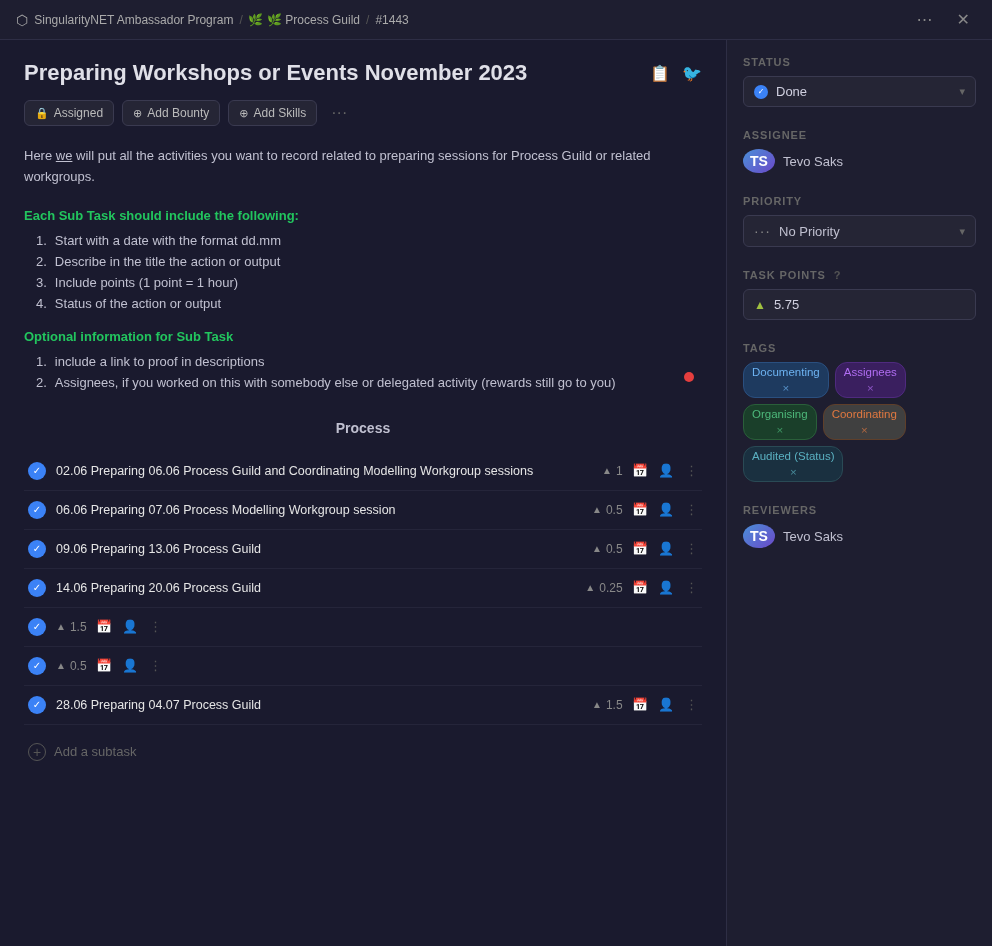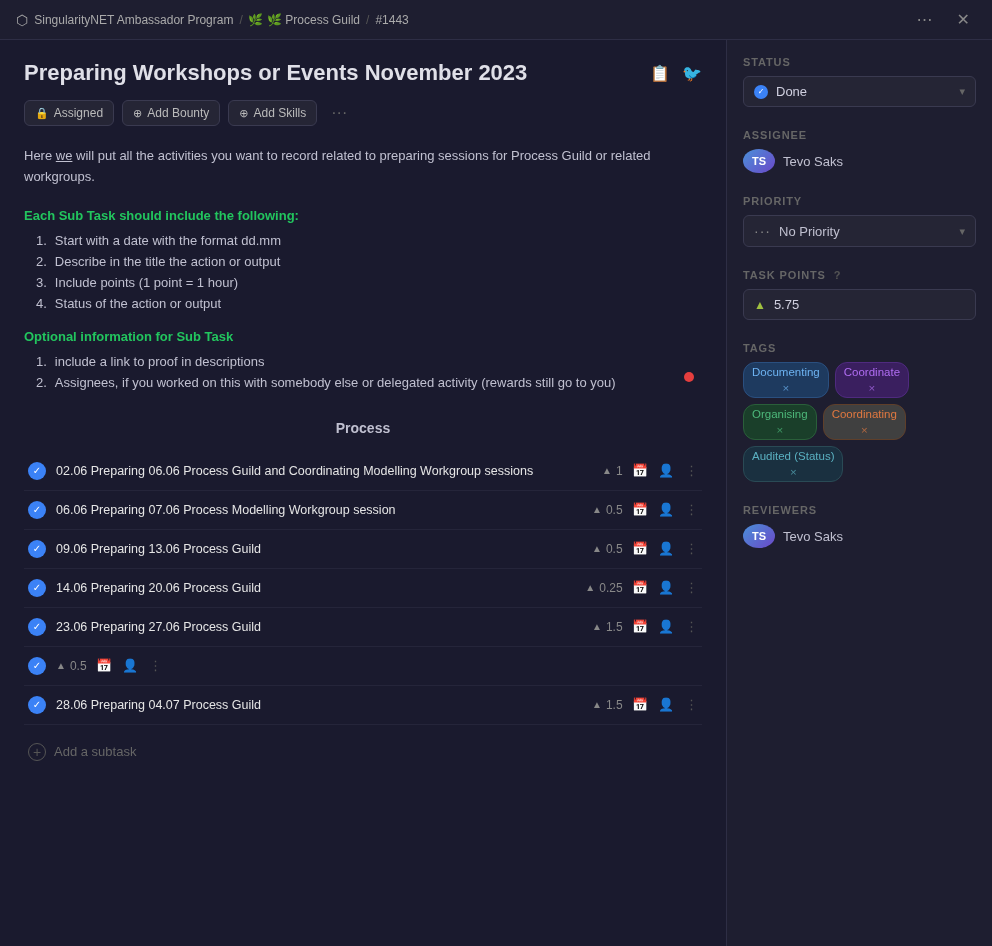--- a/index.html
+++ b/index.html
@@ -282,21 +282,21 @@
       gap: 8px;
     }
     .avatar {
       width: 32px;
       height: 24px;
       border-radius: 50%;
       background: linear-gradient(135deg, #4a90d9, #6b48c8);
       display: flex;
       align-items: center;
       justify-content: center;
-      font-size: 11px;
+      font-size: 14px;
       font-weight: 700;
       color: white;
       flex-shrink: 0;
     }
     .assignee-name { color: #c0c0d0; font-size: 13px; }
 
     
     .priority-dropdown {
       display: flex;
       align-items: center;
@@ -516,21 +516,20 @@
             <span>0.25</span>
           </span>
           <span class="cal-icon">📅</span>
           <span class="assign-icon">👤</span>
           <span class="dots-icon">⋮</span>
         </div>
       </div>
 
       <div class="subtask-row">
         <div class="check-circle">✓</div>
-        <span class="subtask-text">23.06 Preparing 27.06 Process Guild</span>
         <div class="subtask-meta">
           <span class="points-badge">
             <span class="triangle-icon">▲</span>
             <span>1.5</span>
           </span>
           <span class="cal-icon">📅</span>
           <span class="assign-icon">👤</span>
           <span class="dots-icon">⋮</span>
         </div>
       </div>
@@ -614,21 +613,21 @@
     </div>
 
     <div class="panel-section">
       <div class="panel-label">TAGS</div>
       <div class="tags-container">
         <span class="tag tag-blue">
           <span>Documenting</span>
           <span class="tag-close">×</span>
         </span>
         <span class="tag tag-purple">
-          <span>Coordinate</span>
+          <span>Assignees</span>
           <span class="tag-close">×</span>
         </span>
         <span class="tag tag-green">
           <span>Organising</span>
           <span class="tag-close">×</span>
         </span>
         <span class="tag tag-orange">
           <span>Coordinating</span>
           <span class="tag-close">×</span>
         </span>

